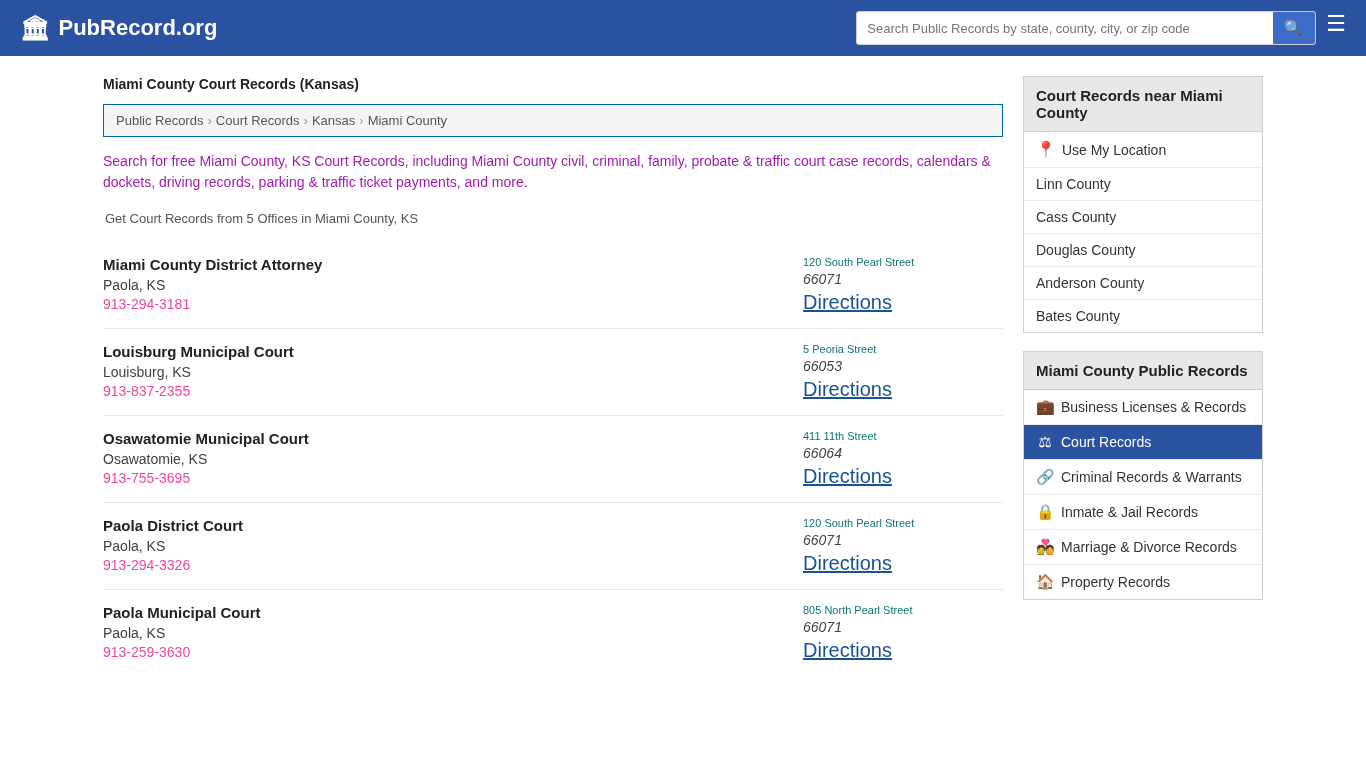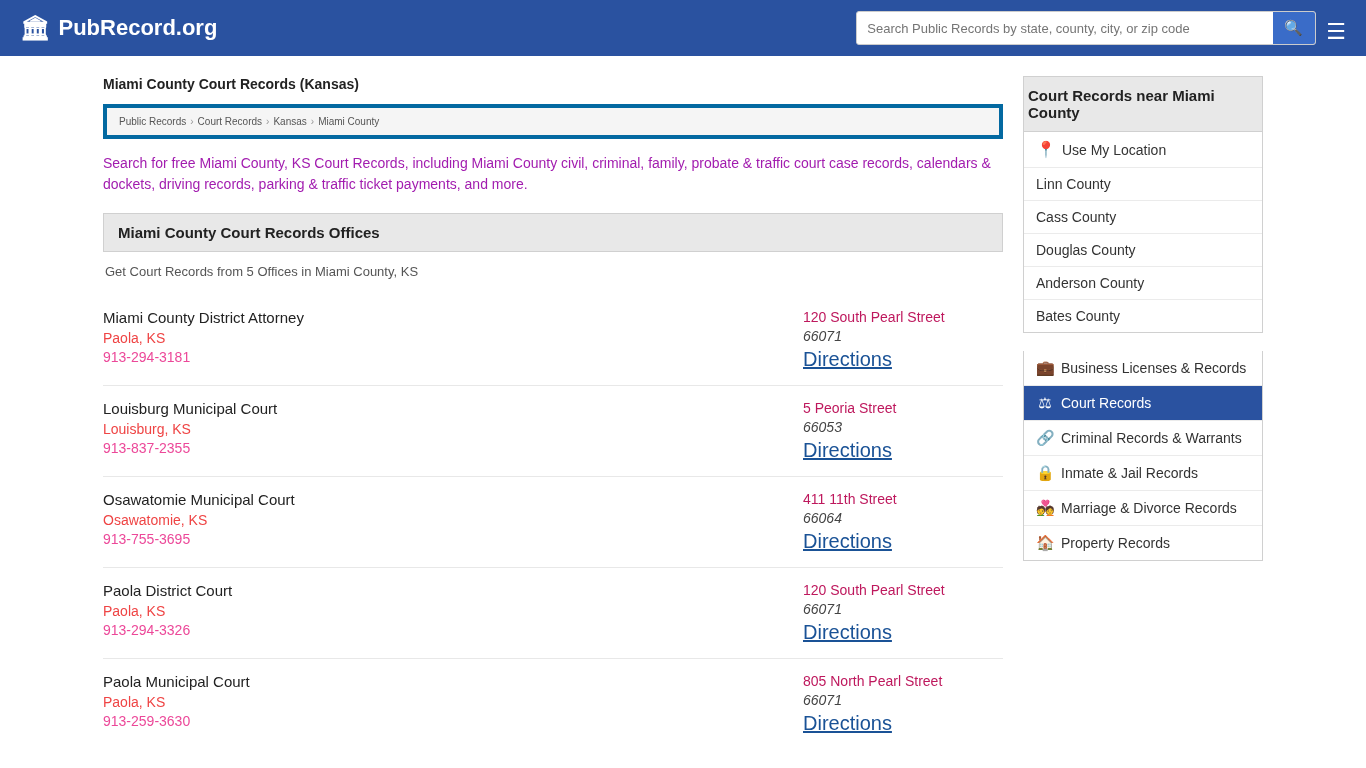--- a/index.html
+++ b/index.html
@@ -21,21 +21,21 @@
       font-size: 22px;
       font-weight: bold;
       text-decoration: none;
     }
     .header-logo .icon {
       margin-right: 8px;
       font-size: 24px;
     }
     .header-right {
       display: flex;
-      align-items: flex-end;
+      align-items: flex-start;
       gap: 10px;
     }
     .search-bar {
       display: flex;
       align-items: center;
       background: #fff;
       border: 1px solid #ccc;
       border-radius: 3px;
       overflow: hidden;
       width: 460px;
@@ -78,23 +78,23 @@
       flex: 1;
     }
     .page-title {
       font-size: 14px;
       font-weight: bold;
       color: #222;
       margin-bottom: 12px;
     }
     .breadcrumb {
       background: #f5f5f5;
-      border: 4px solid #0369a1;
+      border: 1px solid #0369a1;
       padding: 8px 12px;
-      font-size: 10px;
+      font-size: 13px;
       color: #555;
       margin-bottom: 14px;
       display: flex;
       gap: 4px;
     }
     .breadcrumb a {
       color: #555;
       text-decoration: none;
     }
     .breadcrumb .sep {
@@ -128,41 +128,41 @@
       border-bottom: 1px solid #e8e8e8;
       padding: 14px 0;
       display: flex;
       justify-content: space-between;
     }
     .office-entry:last-child {
       border-bottom: none;
     }
     .office-left {}
     .office-name {
-      font-weight: normal;
+      font-weight: bold;
       font-size: 15px;
       color: #222;
       margin-bottom: 4px;
     }
     .office-city {
       font-size: 14px;
-      color: #ef4444;
+      color: #404040;
       margin-bottom: 3px;
     }
     .office-phone {
       font-size: 14px;
       color: #ec4899;
     }
     .office-right {
       text-align: left;
       min-width: 200px;
     }
     .office-address {
-      font-size: 14px;
-      color: #be185d;
+      font-size: 11px;
+      color: #0f766e;
       margin-bottom: 3px;
     }
     .office-zip {
       font-size: 14px;
       color: #444;
       margin-bottom: 4px;
       font-style: italic;
     }
     .directions-link {
       color: #1a5296;
@@ -173,21 +173,21 @@
 
     
     .sidebar {
       width: 240px;
       flex-shrink: 0;
     }
 
     .sidebar-section-header {
       background: #e8e8e8;
       border: 1px solid #d0d0d0;
-      padding: 10px 4px;
+      padding: 10px 12px;
       font-size: 15px;
       font-weight: bold;
       color: #222;
       margin-bottom: 0;
     }
     .sidebar-section {
       border: 1px solid #d0d0d0;
       border-top: none;
       margin-bottom: 18px;
     }
@@ -256,21 +256,20 @@
       <span class="sep">›</span>
       <a>Court Records</a>
       <span class="sep">›</span>
       <a>Kansas</a>
       <span class="sep">›</span>
       <a>Miami County</a>
     </div>
 
     <p class="description">Search for free Miami County, KS Court Records, including Miami County civil, criminal, family, probate &amp; traffic court case records, calendars &amp; dockets, driving records, parking &amp; traffic ticket payments, and more.</p>
 
-    <div class="section-header">Miami County Court Records Offices</div>
 
     <p class="offices-count">Get Court Records from 5 Offices in Miami County, KS</p>
 
     <div id="offices-list">
 
     <div class="office-entry">
     <div class="office-left">
       <div class="office-name">Miami County District Attorney</div>
       <div class="office-city">Paola, KS</div>
       <div class="office-phone">913-294-3181</div>
@@ -344,20 +343,21 @@
       <div id="nearby-counties-list">
 
           <div class="sidebar-item">Linn County</div>
           <div class="sidebar-item">Cass County</div>
           <div class="sidebar-item">Douglas County</div>
           <div class="sidebar-item">Anderson County</div>
           <div class="sidebar-item">Bates County</div>
         </div>
     </div>
 
+    <div class="sidebar-section-header">Miami County Public Records</div>
     <div class="sidebar-section">
       <div id="public-records-list">
 
       <div class="sidebar-item">
     <span class="si-icon">💼</span>
     <span>Business Licenses &amp; Records</span>
   </div>
           <div class="sidebar-item active">
     <span class="si-icon">⚖</span>
     <span>Court Records</span>

